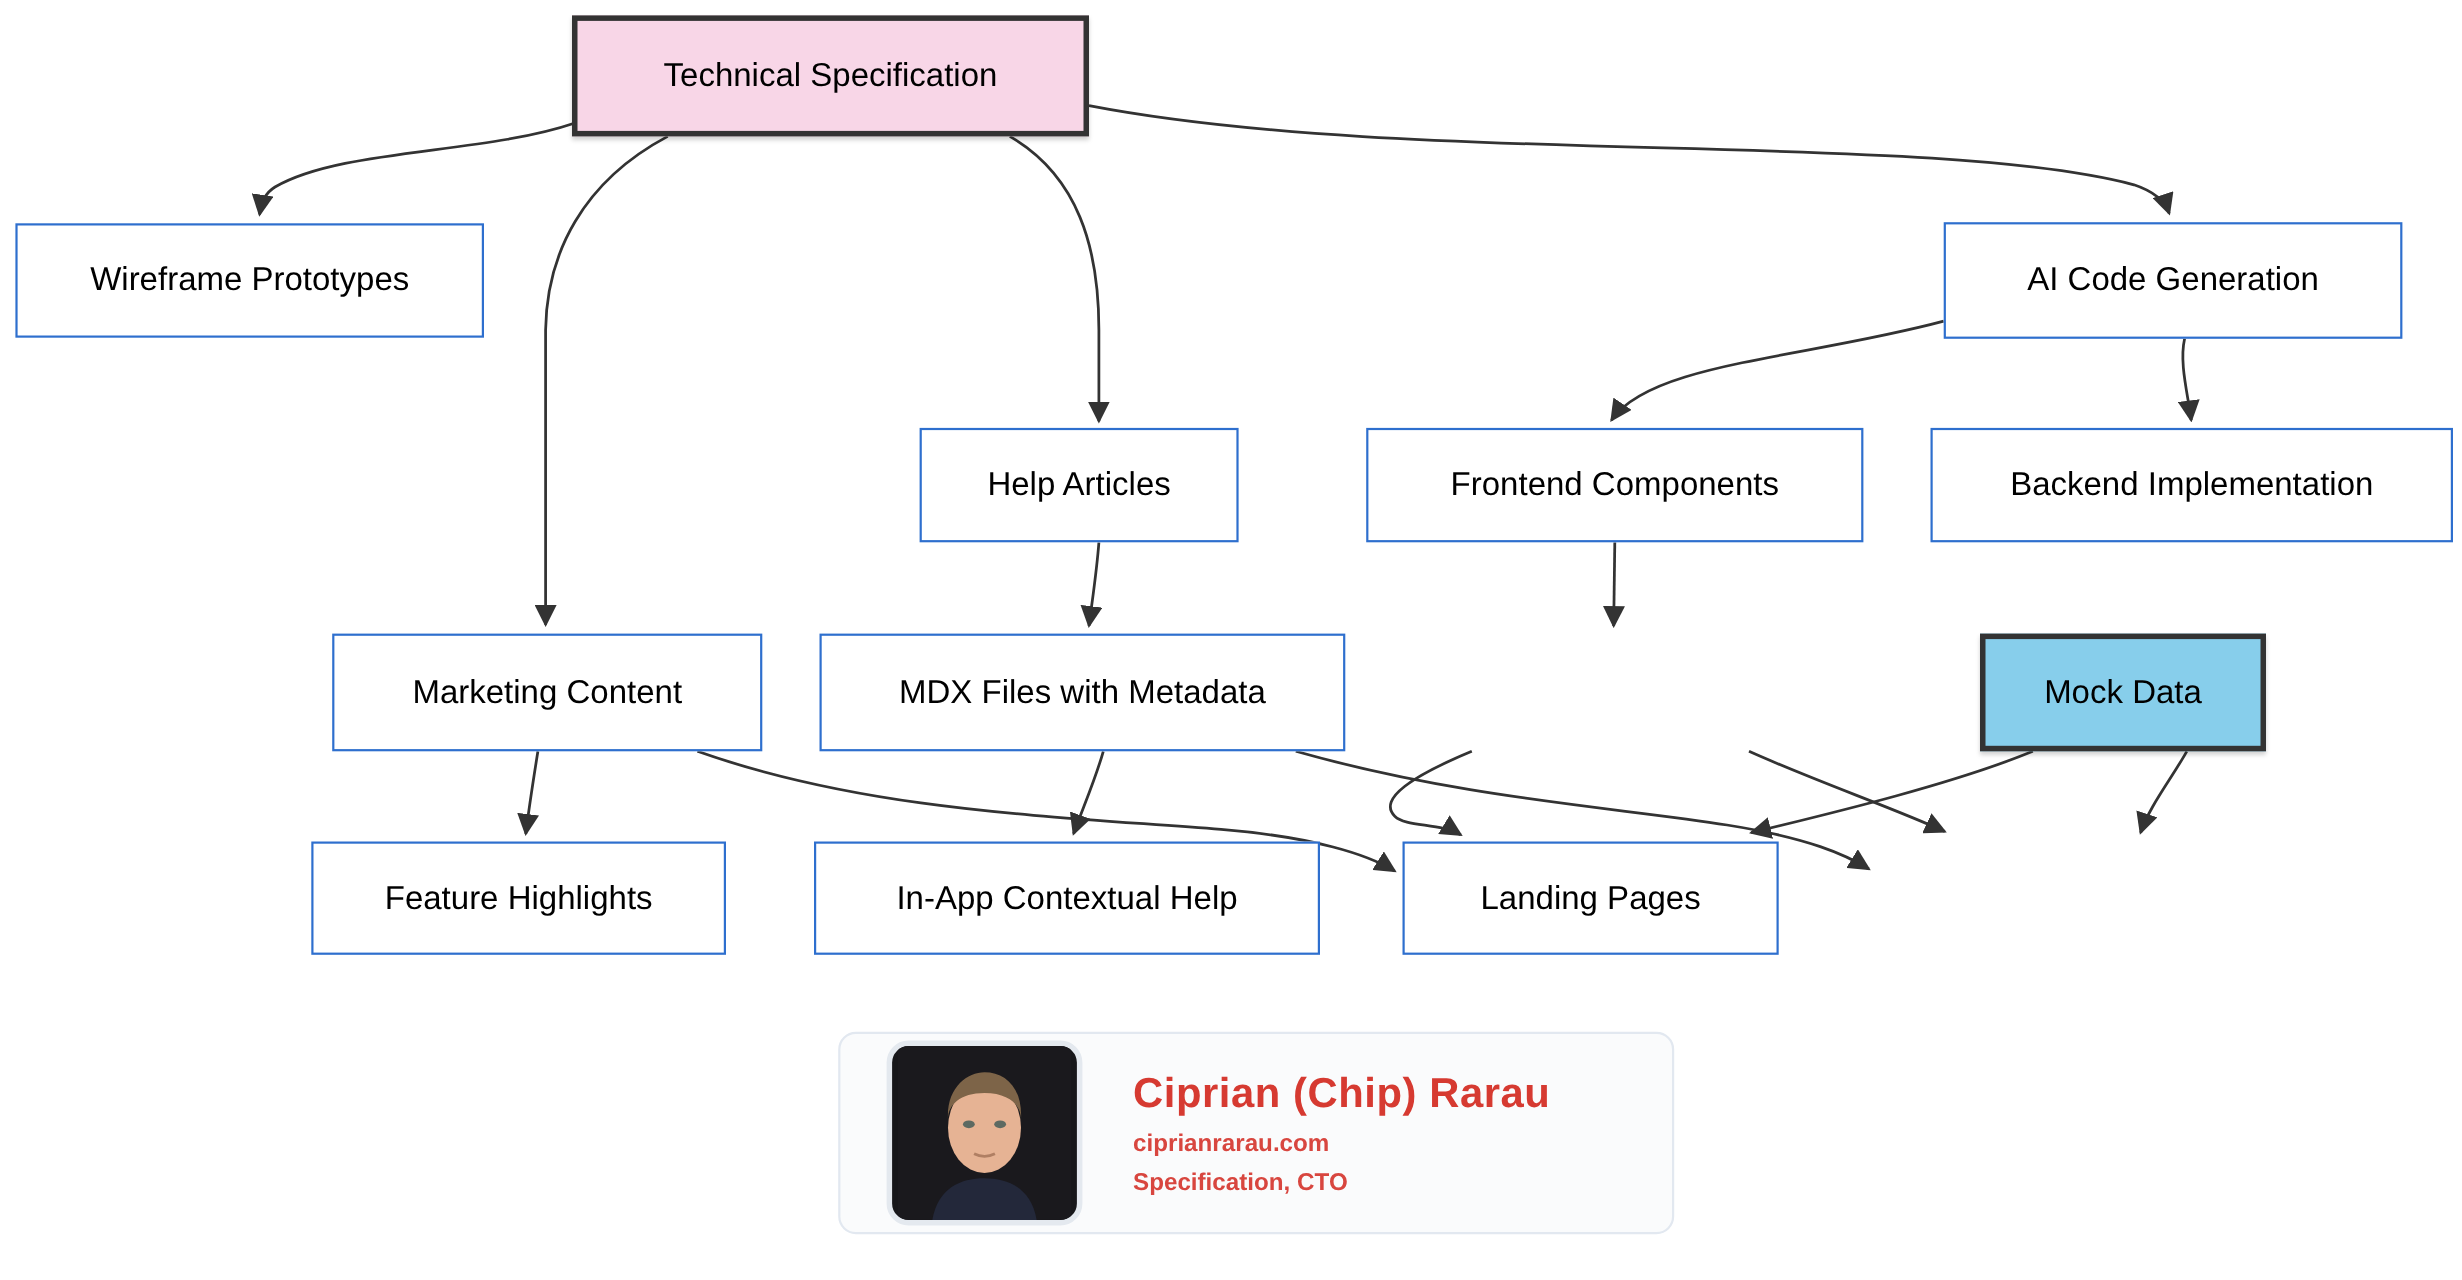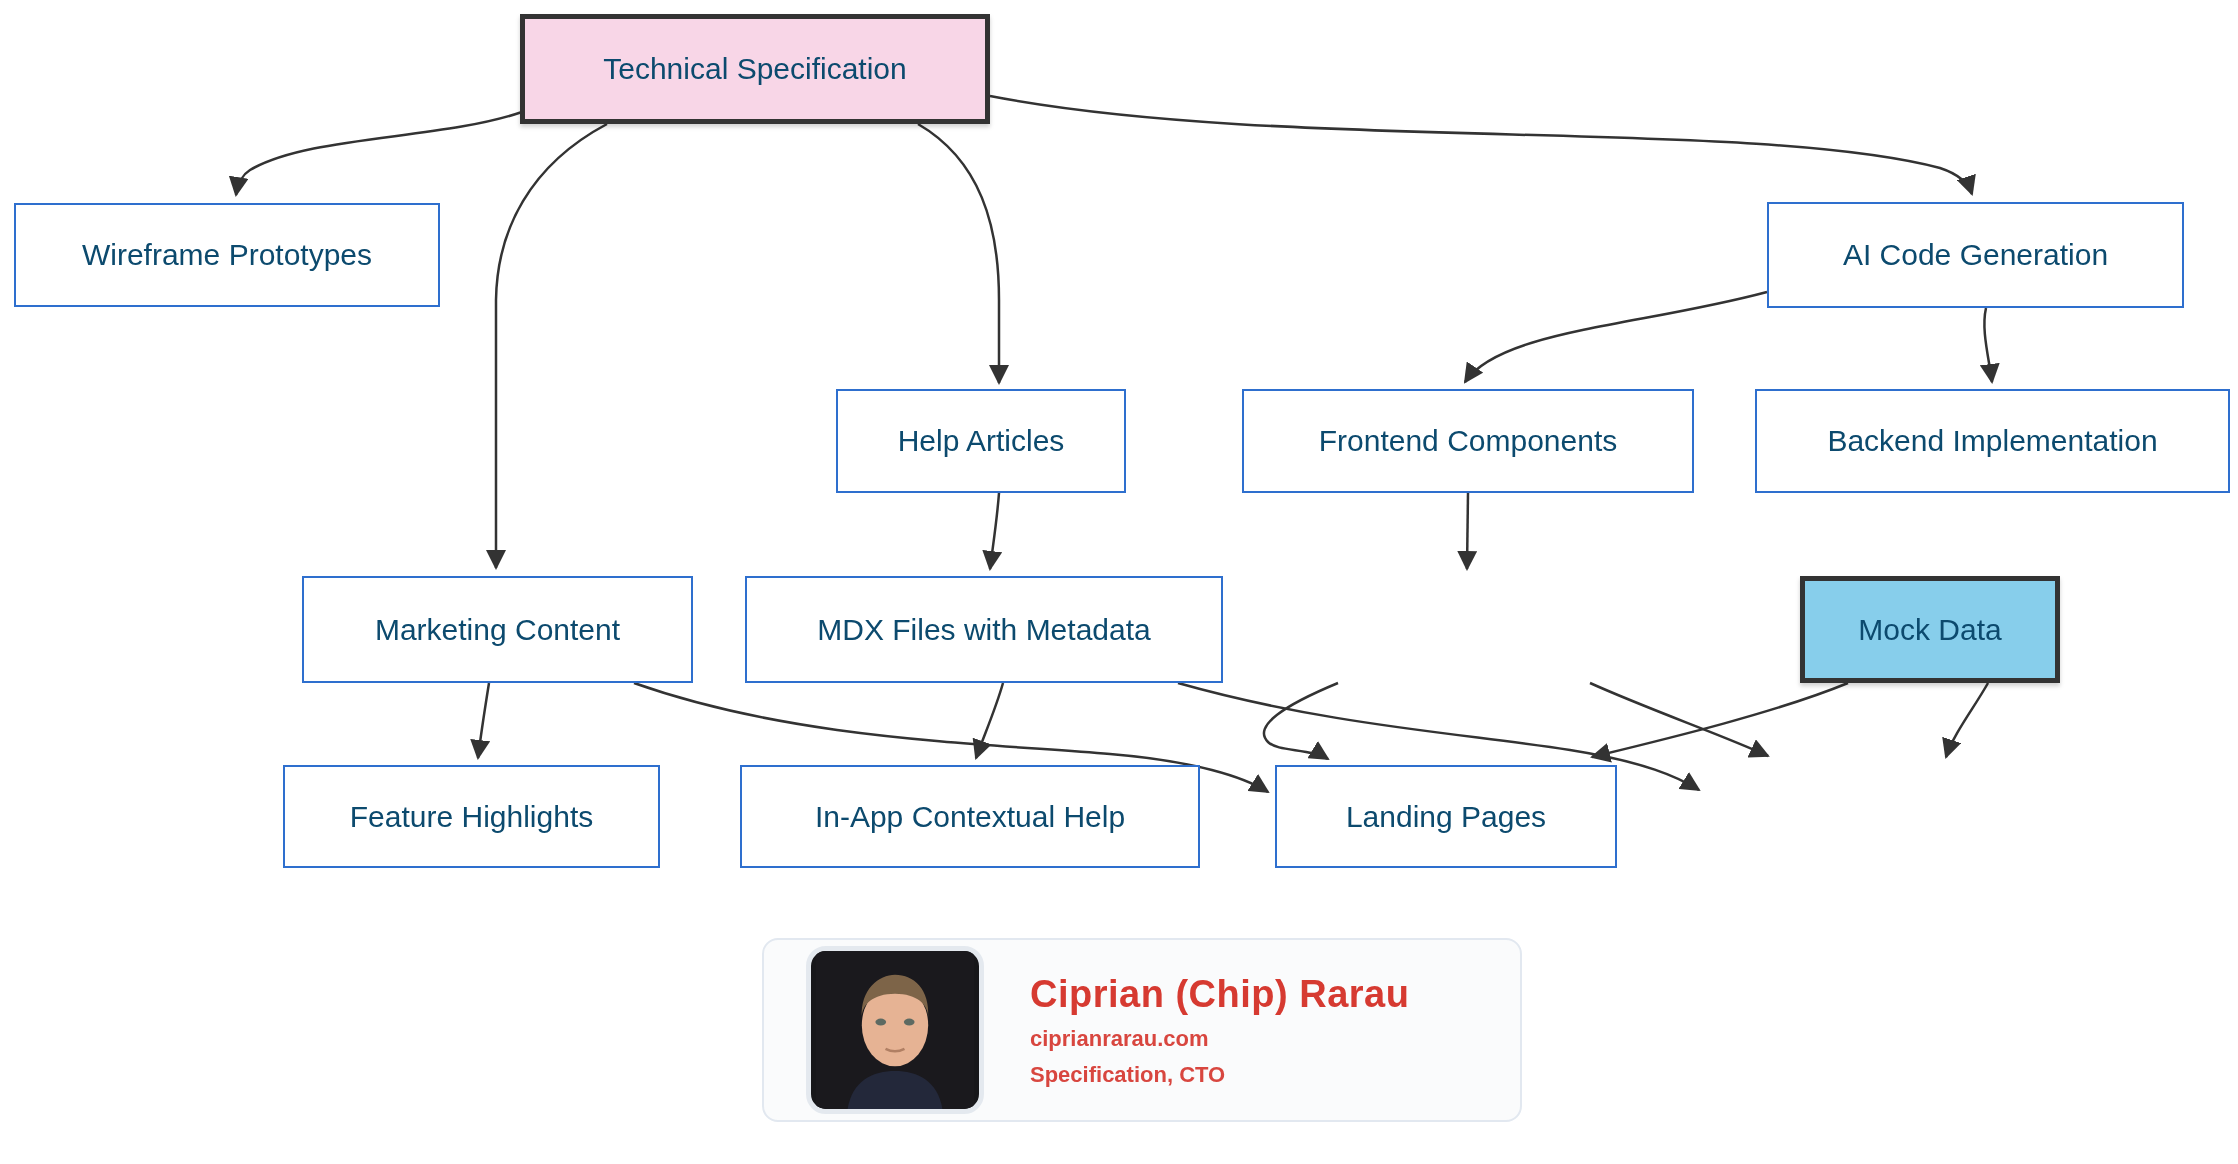--- a/index.html
+++ b/index.html
@@ -17,21 +17,21 @@
     width: 2238px; height: 1164px;
   }
   .node {
     position: absolute;
     display: flex;
     align-items: center;
     justify-content: center;
     box-sizing: border-box;
     background: #ffffff;
     border: 2px solid #2e6fce;
-    color: #0c4a6e;
+    color: #000000;
     font-size: 30px;
     text-align: center;
     line-height: 1.2;
   }
   .node--accent {
     border: 5px solid #333333;
     filter: drop-shadow(0 3px 2px rgba(0,0,0,0.18));
   }
   .node--pink  { background: #f8d6e7; }
   .node--green { background: #90ee90; }

